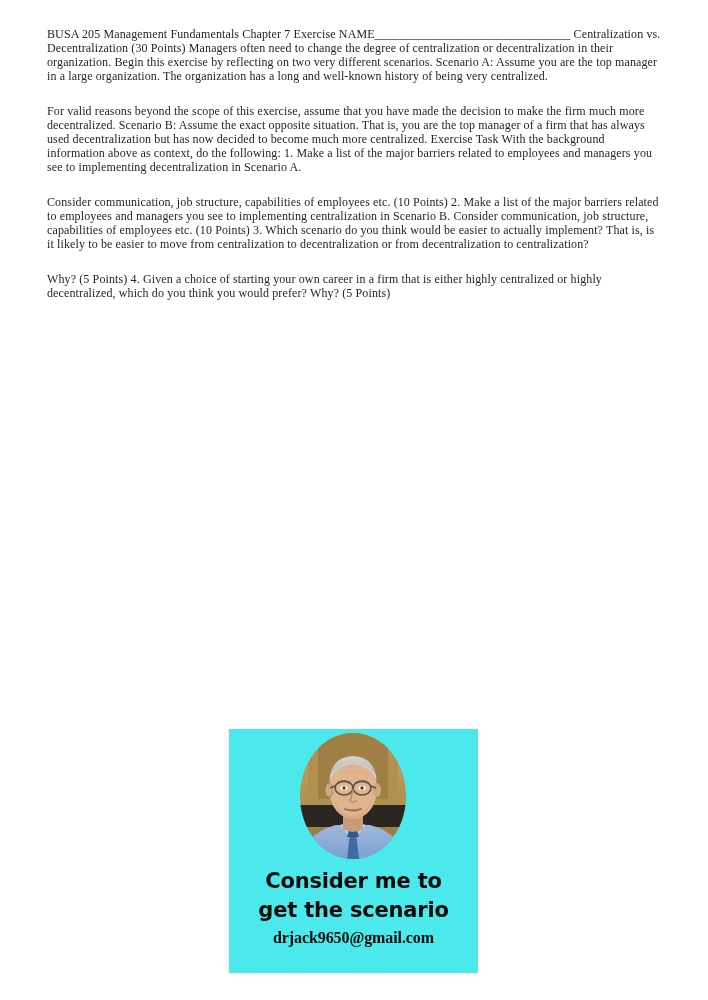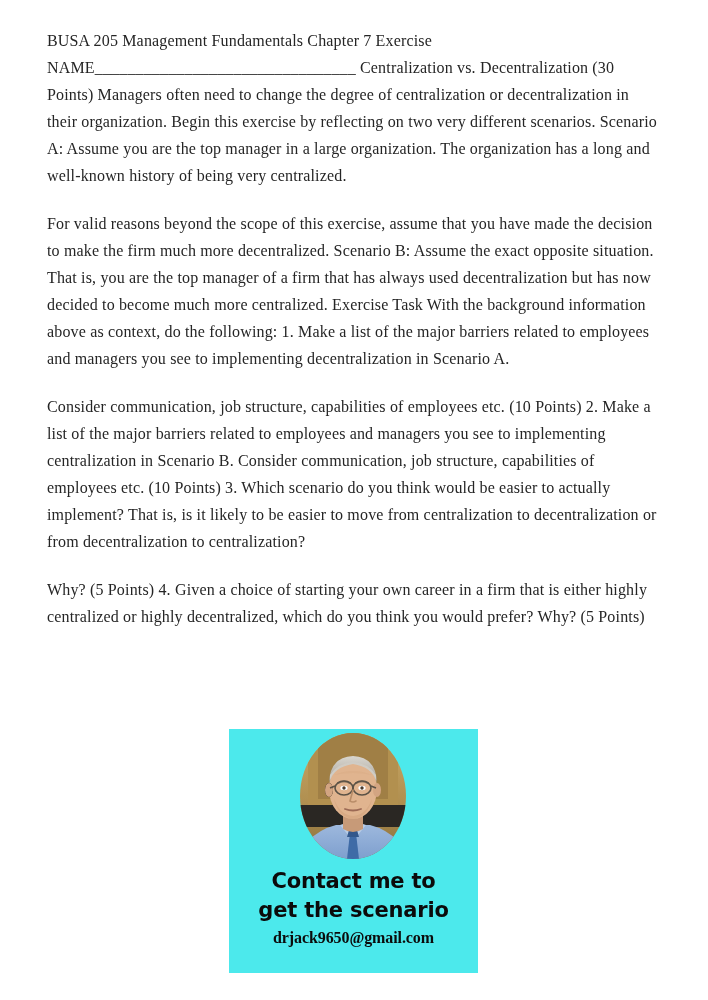--- a/index.html
+++ b/index.html
@@ -27,22 +27,22 @@
   .doc-body {
     position: absolute;
     left: 47px;
     top: 27px;
     width: 615px;
   }
 
   .para {
     margin: 0 0 21px 0;
     font-family: "Liberation Serif", "DejaVu Serif", serif;
-    font-size: 16px;
-    line-height: 27px;
+    font-size: 12px;
+    line-height: 14px;
     color: #252525;
     text-align: left;
     letter-spacing: 0.01em;
   }
   .para:last-child { margin-bottom: 12px; }
 
   
   .contact-card {
     position: absolute;
     left: 229px;
@@ -176,19 +176,19 @@
 
           <path d="M53 57 L50 68 Q53 70 56 68" stroke="#b98d68" stroke-width="1.6" fill="none" stroke-linecap="round"></path>
 
           <path d="M45 76 Q53 79 61 76" stroke="#9c6a55" stroke-width="1.8" fill="none" stroke-linecap="round"></path>
 
           <path d="M34 66 Q38 84 53 86 Q68 84 72 66 Q66 82 53 83 Q40 82 34 66 Z" fill="#c9996f" opacity="0.35"></path>
         </g>
       </svg>
     </div>
 
-    <div class="card-line card-line-1">Contact me to</div>
+    <div class="card-line card-line-1">Consider me to</div>
     <div class="card-line card-line-2">get the scenario</div>
     <div class="card-email">drjack9650@gmail.com</div>
 
   </div>
 
 </div>
 
 </body></html>

